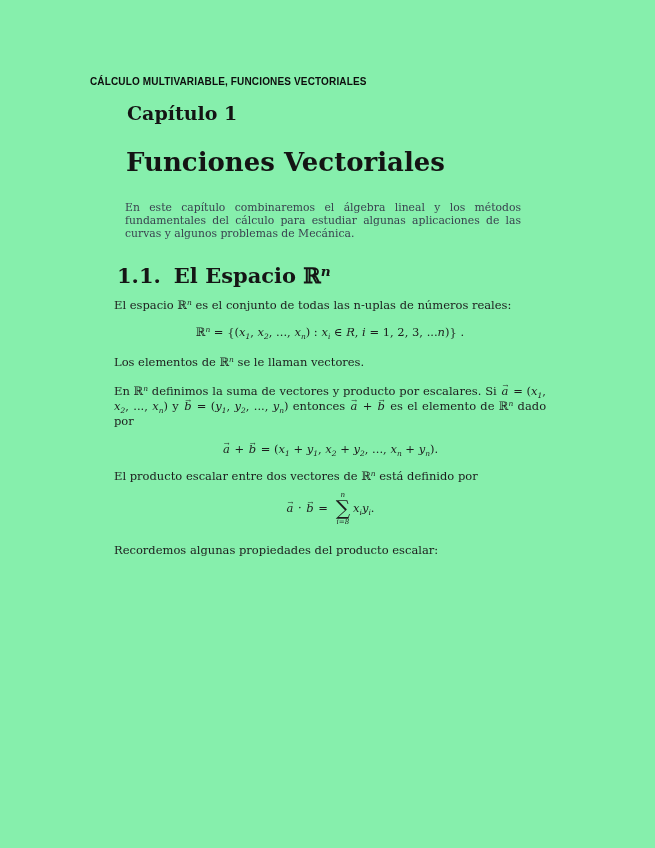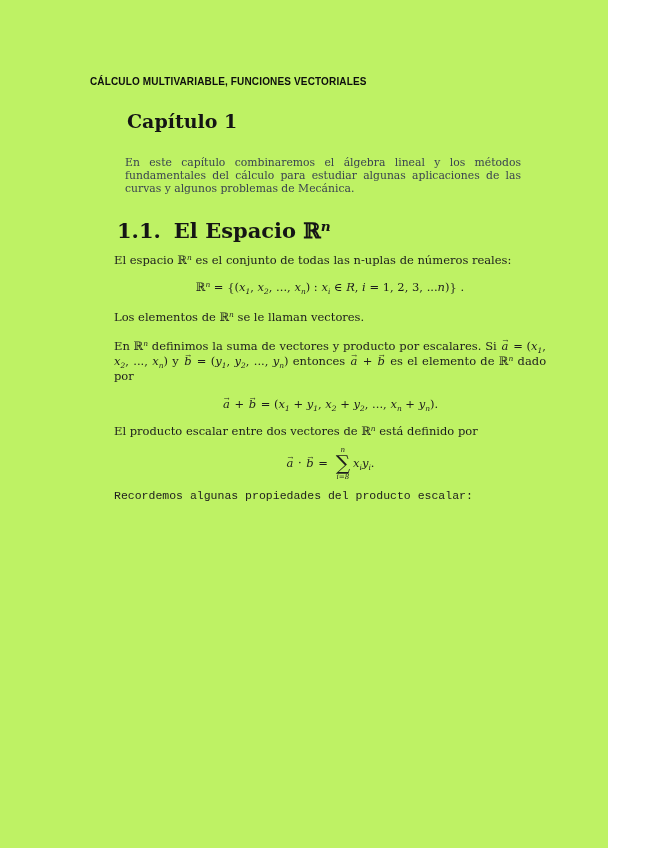--- a/index.html
+++ b/index.html
@@ -1,31 +1,31 @@
 <!DOCTYPE html>
 <html><head>
 <meta charset="utf-8">
 <style>
   html,body{margin:0;padding:0;background:#ffffff;}
   .page{
     position:relative;
-    width:608px;height:848px;
-    background:#bef264;
+    width:655px;height:848px;
+    background:#86efac;
     font-family:"DejaVu Serif", serif;
     color:#1d1d1d;
     overflow:hidden;
   }
   .running-header{
     position:absolute;left:90px;top:76px;
     font-family:"Liberation Sans", sans-serif;
     font-weight:bold;font-size:10px;letter-spacing:0.15px;
     color:#0d0d0d;
   }
   .content{
-    position:absolute;left:114px;top:104px;width:432px;
+    position:absolute;left:114px;top:96px;width:432px;
     font-size:11.5px;line-height:15px;
   }
   .chapter-label{
     font-size:19px;font-weight:bold;line-height:23px;
     margin:6px 0 0 13px;color:#141414;
   }
   .doc-title{
     font-size:26px;font-weight:bold;line-height:31px;
     margin:22px 0 0 12px;color:#141414;
   }
@@ -70,20 +70,21 @@
 <body>
 
 <div class="page">
 
   <div class="running-header">CÁLCULO MULTIVARIABLE, FUNCIONES VECTORIALES</div>
 
   <div class="content">
 
     <div class="chapter-label">Capítulo 1</div>
 
+    <div class="doc-title">Funciones Vectoriales</div>
 
     <div class="intro">En este capítulo combinaremos el álgebra lineal y los métodos fundamentales del cálculo para estudiar algunas aplicaciones de las curvas y algunos problemas de Mecánica.</div>
 
     <div class="section-heading">1.1.<span class="mquad"></span>El Espacio ℝ<span class="msup">n</span></div>
 
     <div class="para first-after-heading">El espacio ℝ<span class="msup">n</span> es el conjunto de todas las n-uplas de números reales:</div>
 
     <div class="formula">ℝ<span class="msup">n</span> = {(<span class="mi">x</span><span class="msub">1</span>, <span class="mi">x</span><span class="msub">2</span>, ..., <span class="mi">x</span><span class="msub">n</span>) : <span class="mi">x</span><span class="msub">i</span> ∈ <span class="mi">R</span>, <span class="mi">i</span> = 1, 2, 3, ...<span class="mi">n</span>)} .</div>
 
     <div class="para" style="margin-top:15px;">Los elementos de ℝ<span class="msup">n</span> se le llaman vectores.</div>
@@ -95,16 +96,16 @@
 
 
     <div class="para" style="margin-top:12px;">El producto escalar entre dos vectores de ℝ<span class="msup">n</span> está definido por</div>
 
     <div class="formula sum-formula"><span class="mvec">a</span> · <span class="mvec">b</span> = <span class="msum">
           <span class="msum-top">n</span>
           <span class="msum-sigma">∑</span>
           <span class="msum-bot">i=8</span>
         </span><span class="mi">x</span><span class="msub">i</span><span class="mi">y</span><span class="msub">i</span>.</div>
 
-    <div class="para" style="margin-top:7px;font-family:Liberation Mono, monospace;">Recordemos algunas propiedades del producto escalar:</div>
+    <div class="para" style="margin-top:17px;">Recordemos algunas propiedades del producto escalar:</div>
 
   </div>
 </div>
 
 </body></html>

